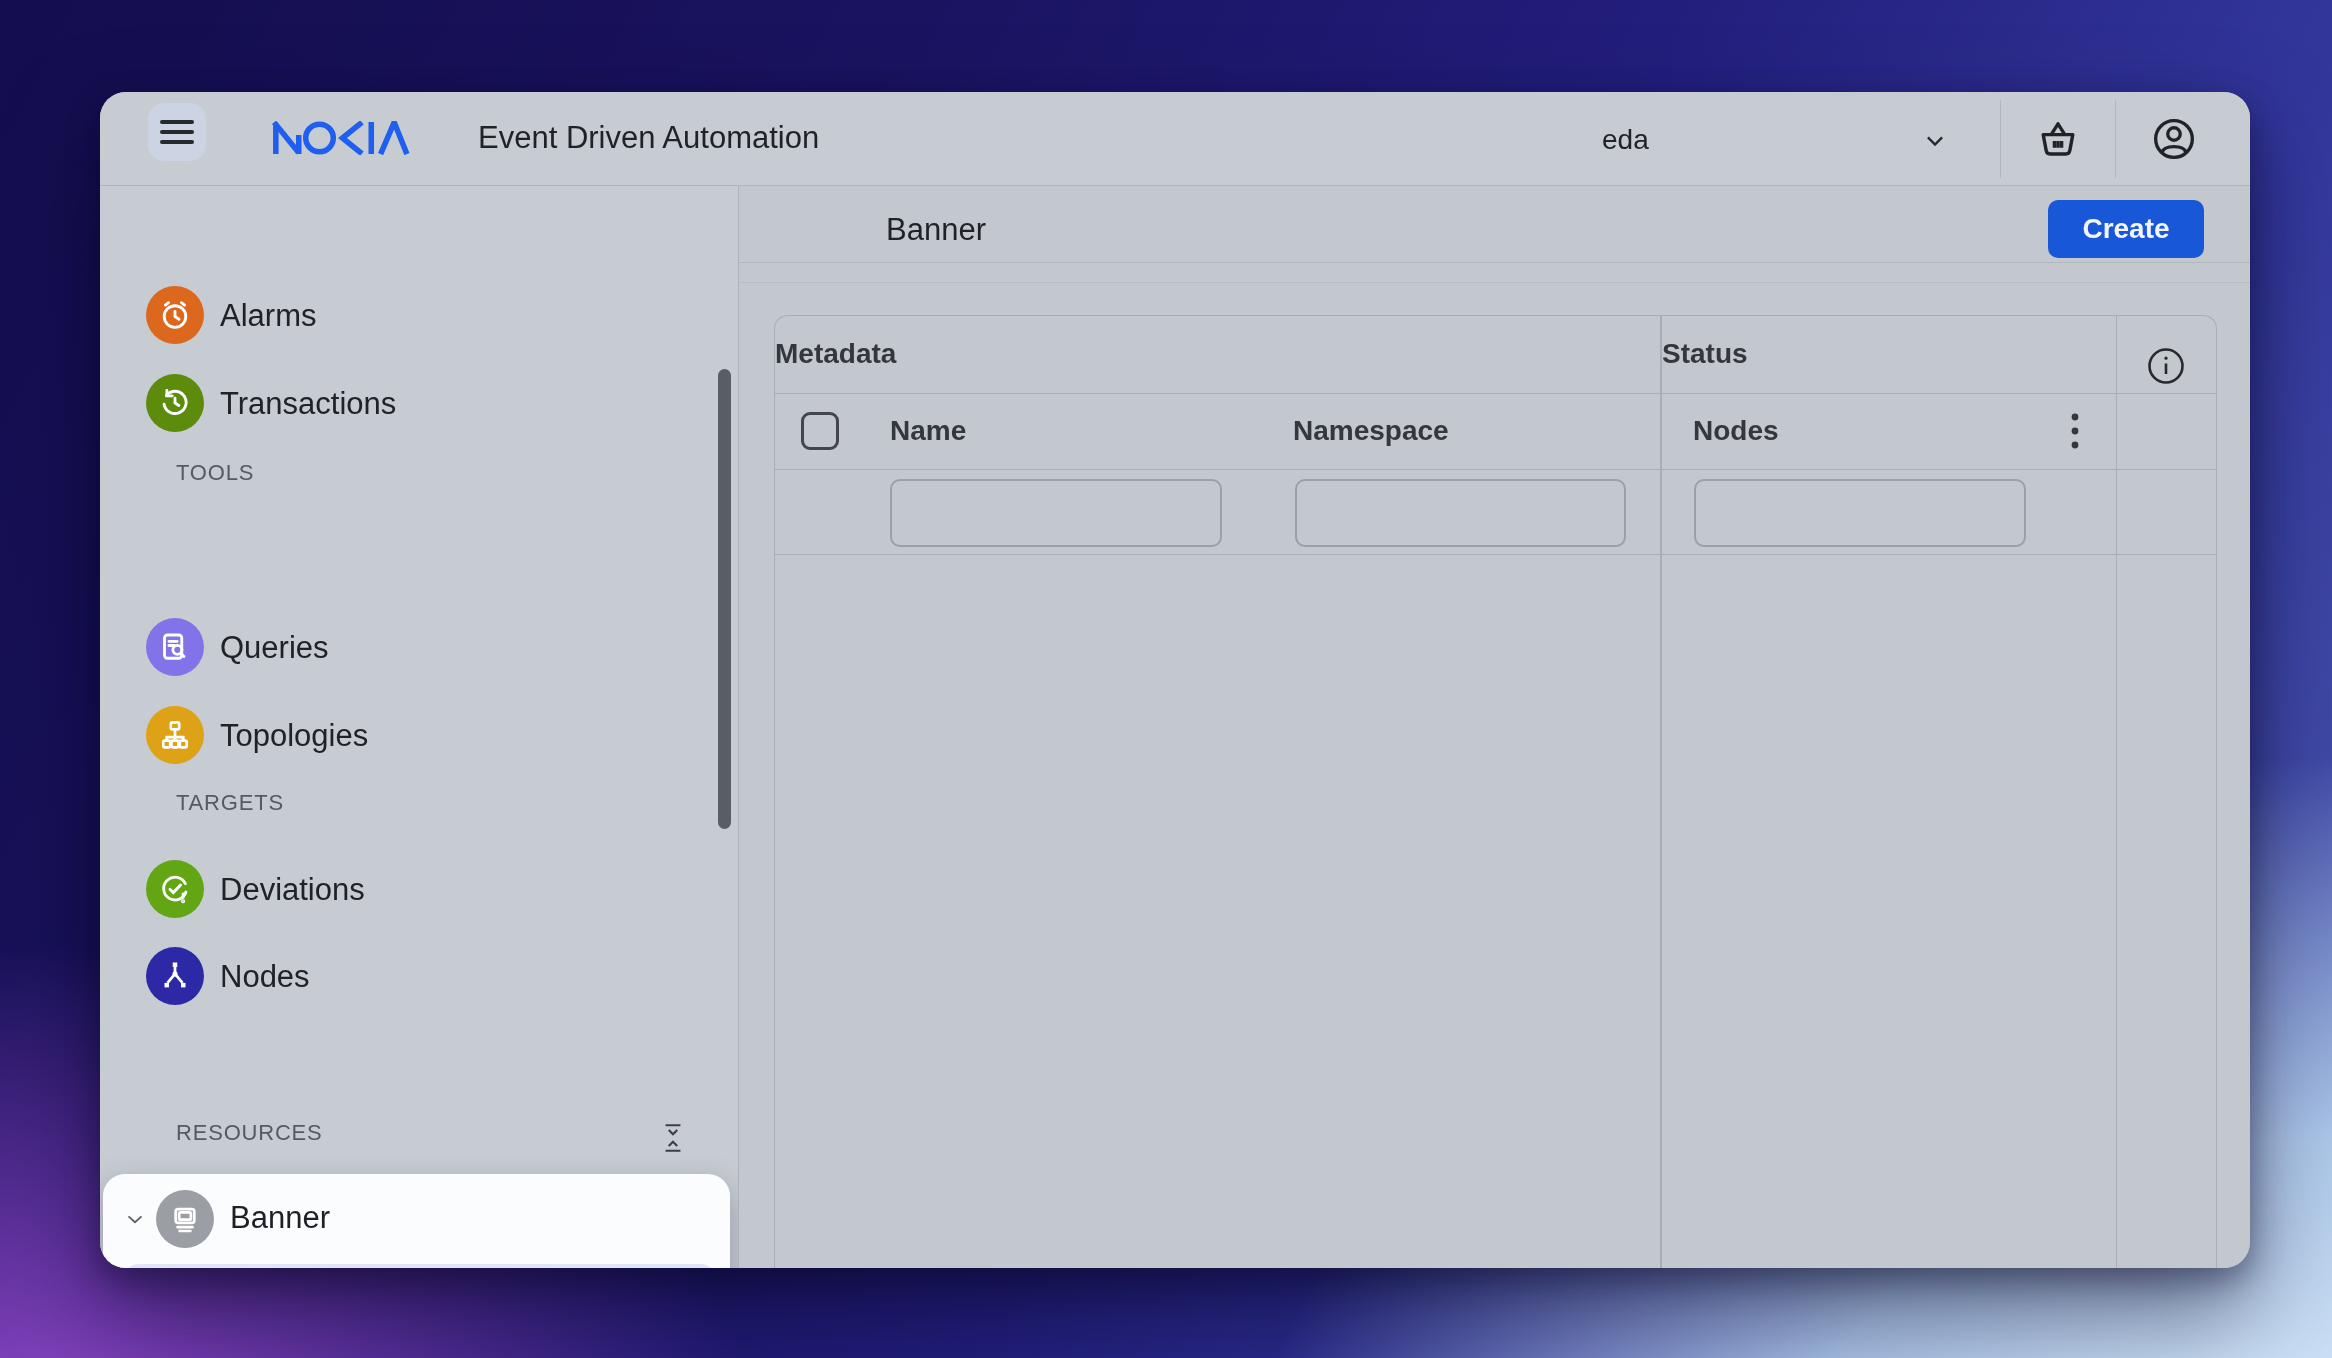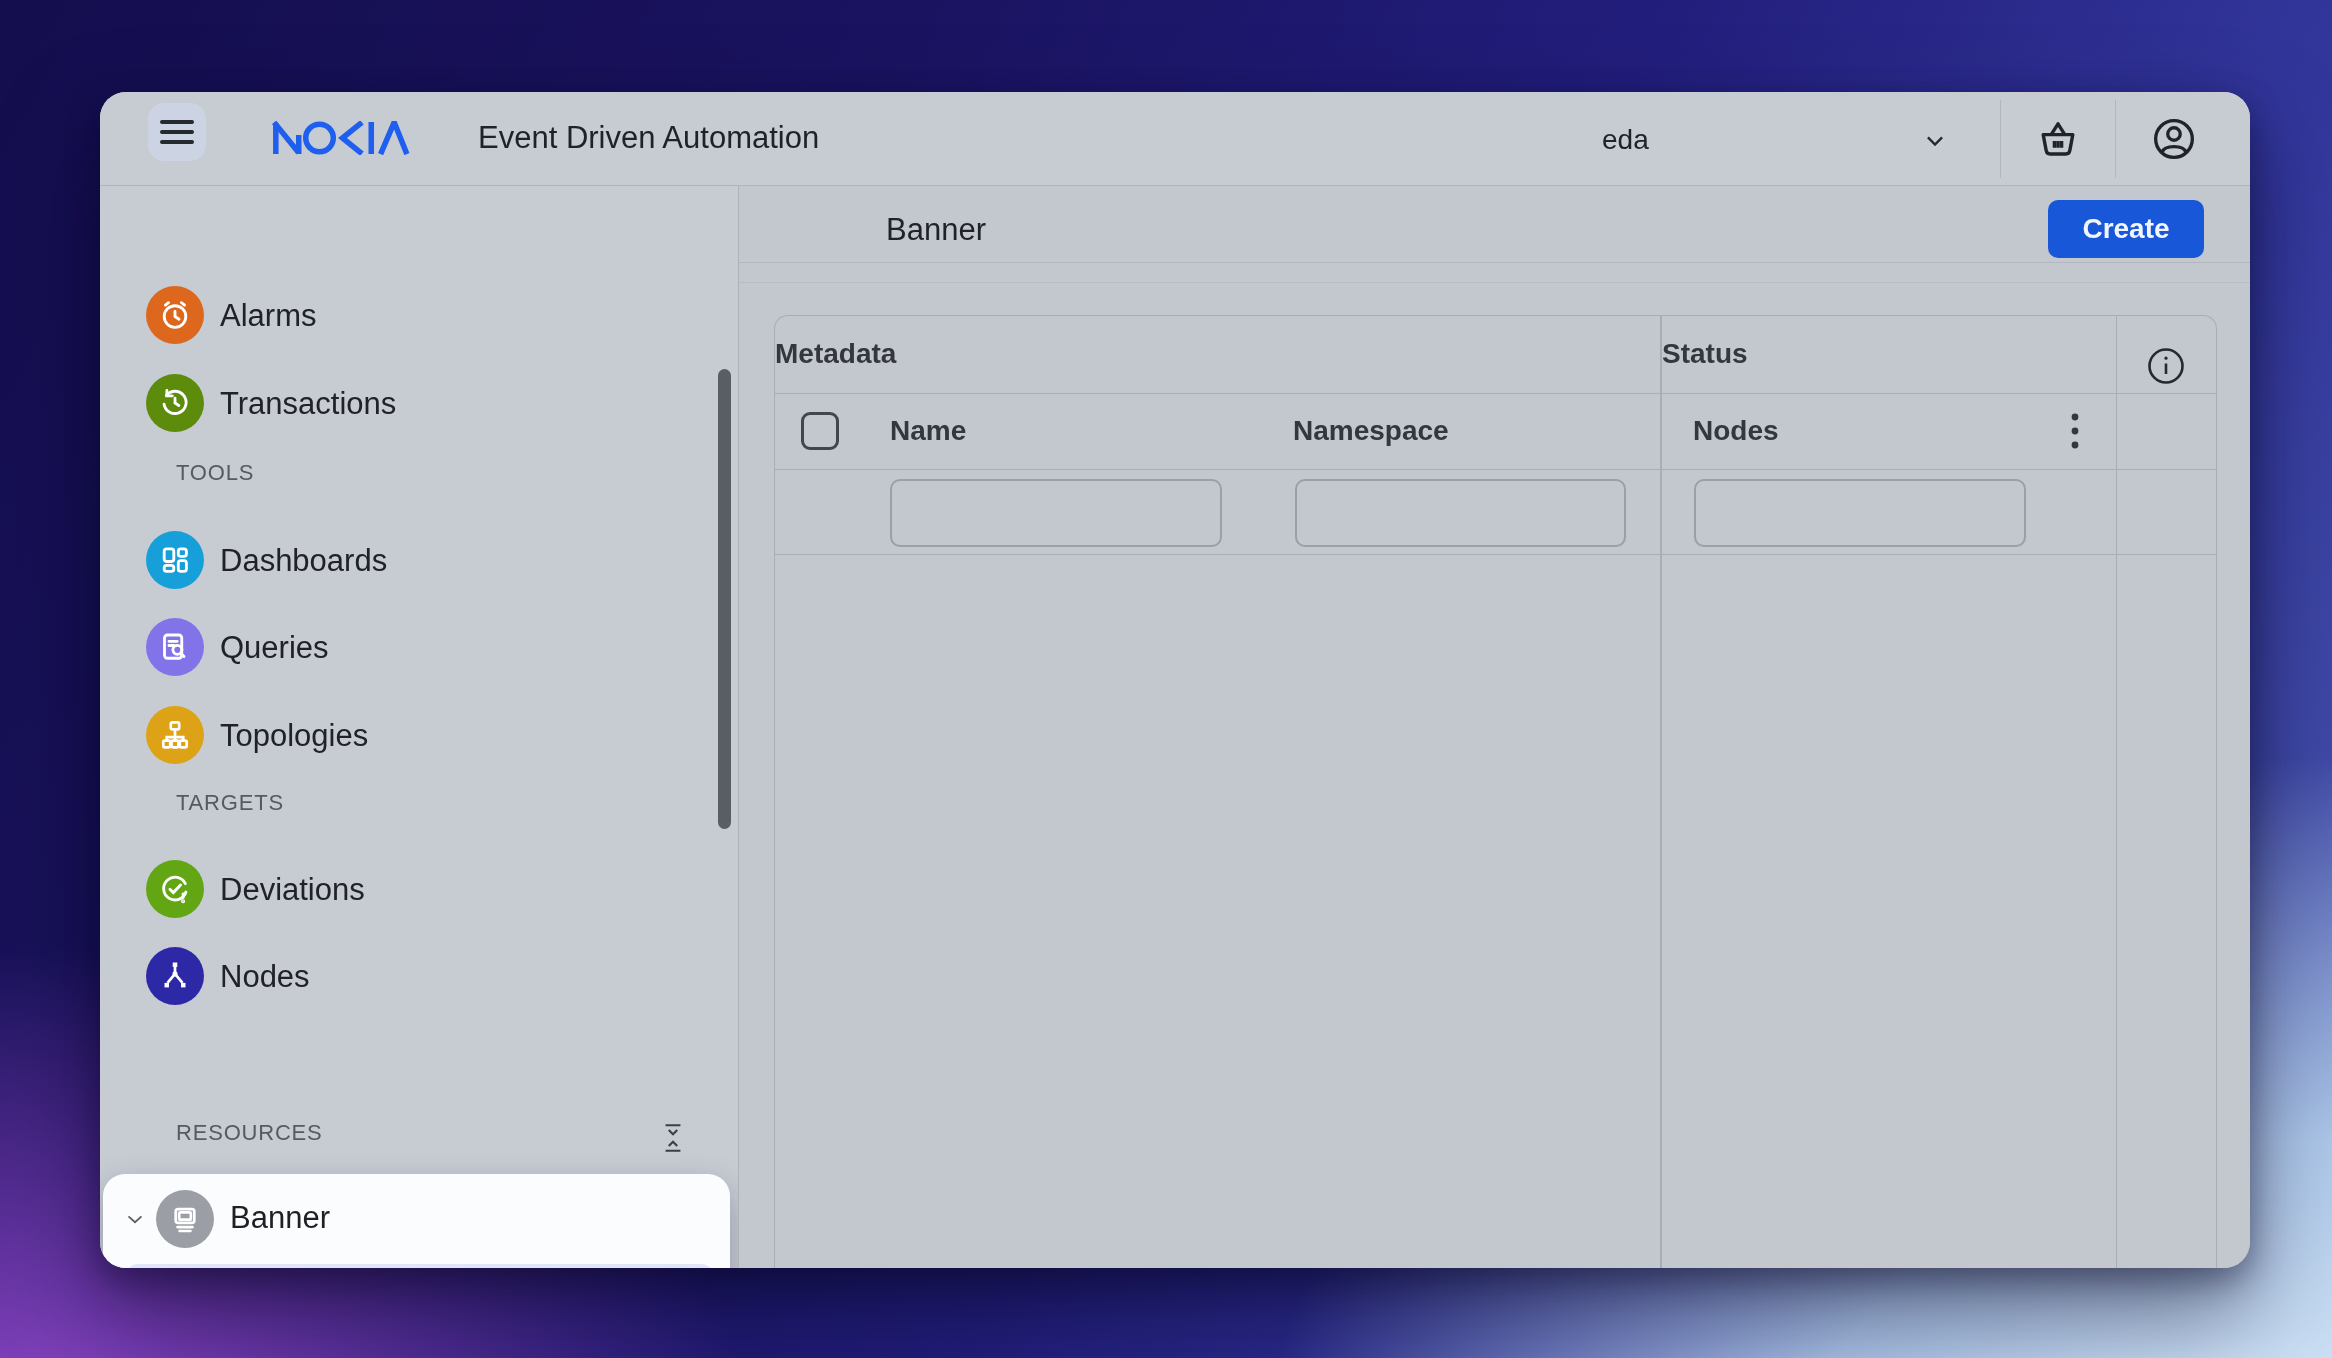--- a/index.html
+++ b/index.html
@@ -143,31 +143,20 @@
             <path d="M6.2 7A7.4 7.4 0 1 1 4.7 12.8"></path>
               <path d="M6.6 3.6v3.6h3.6"></path>
               <path d="M12 8.8V12l2.6 1.7"></path>
           </svg>
           </span>
         <span class="nav-label">Transactions</span>
       </div>
 
       <div class="sec-label" style="top:274px">TOOLS</div>
 
-      <div class="nav-item" style="top:330px">
-        <span class="nav-icon" style="background: rgb(22, 159, 217);">
-          <svg width="36" height="36" viewBox="0 0 24 24" fill="none" stroke="#fff" stroke-width="1.9">
-            <rect x="4.8" y="4.6" width="6.4" height="8.4" rx="1.6"></rect>
-              <rect x="14.2" y="4.6" width="5.4" height="5" rx="1.6"></rect>
-            <rect x="4.8" y="15.6" width="6.4" height="4" rx="1.6"></rect>
-              <rect x="14.2" y="12.4" width="5.4" height="7.2" rx="1.6"></rect>
-          </svg>
-          </span>
-        <span class="nav-label">Dashboards</span>
-      </div>
 
       <div class="nav-item" style="top:417px">
         <span class="nav-icon" style="background: rgb(130, 116, 232);">
           <svg width="36" height="36" viewBox="0 0 24 24" fill="none" stroke="#fff" stroke-width="1.9" stroke-linecap="round">
             <rect x="5" y="4" width="11.5" height="15.5" rx="2"></rect>
               <path d="M8 8.2h5.5M8 11h3.4"></path>
             <circle cx="13.6" cy="13.9" r="3"></circle>
               <path d="M15.8 16.1 18 18.3"></path>
           </svg>
           </span>

